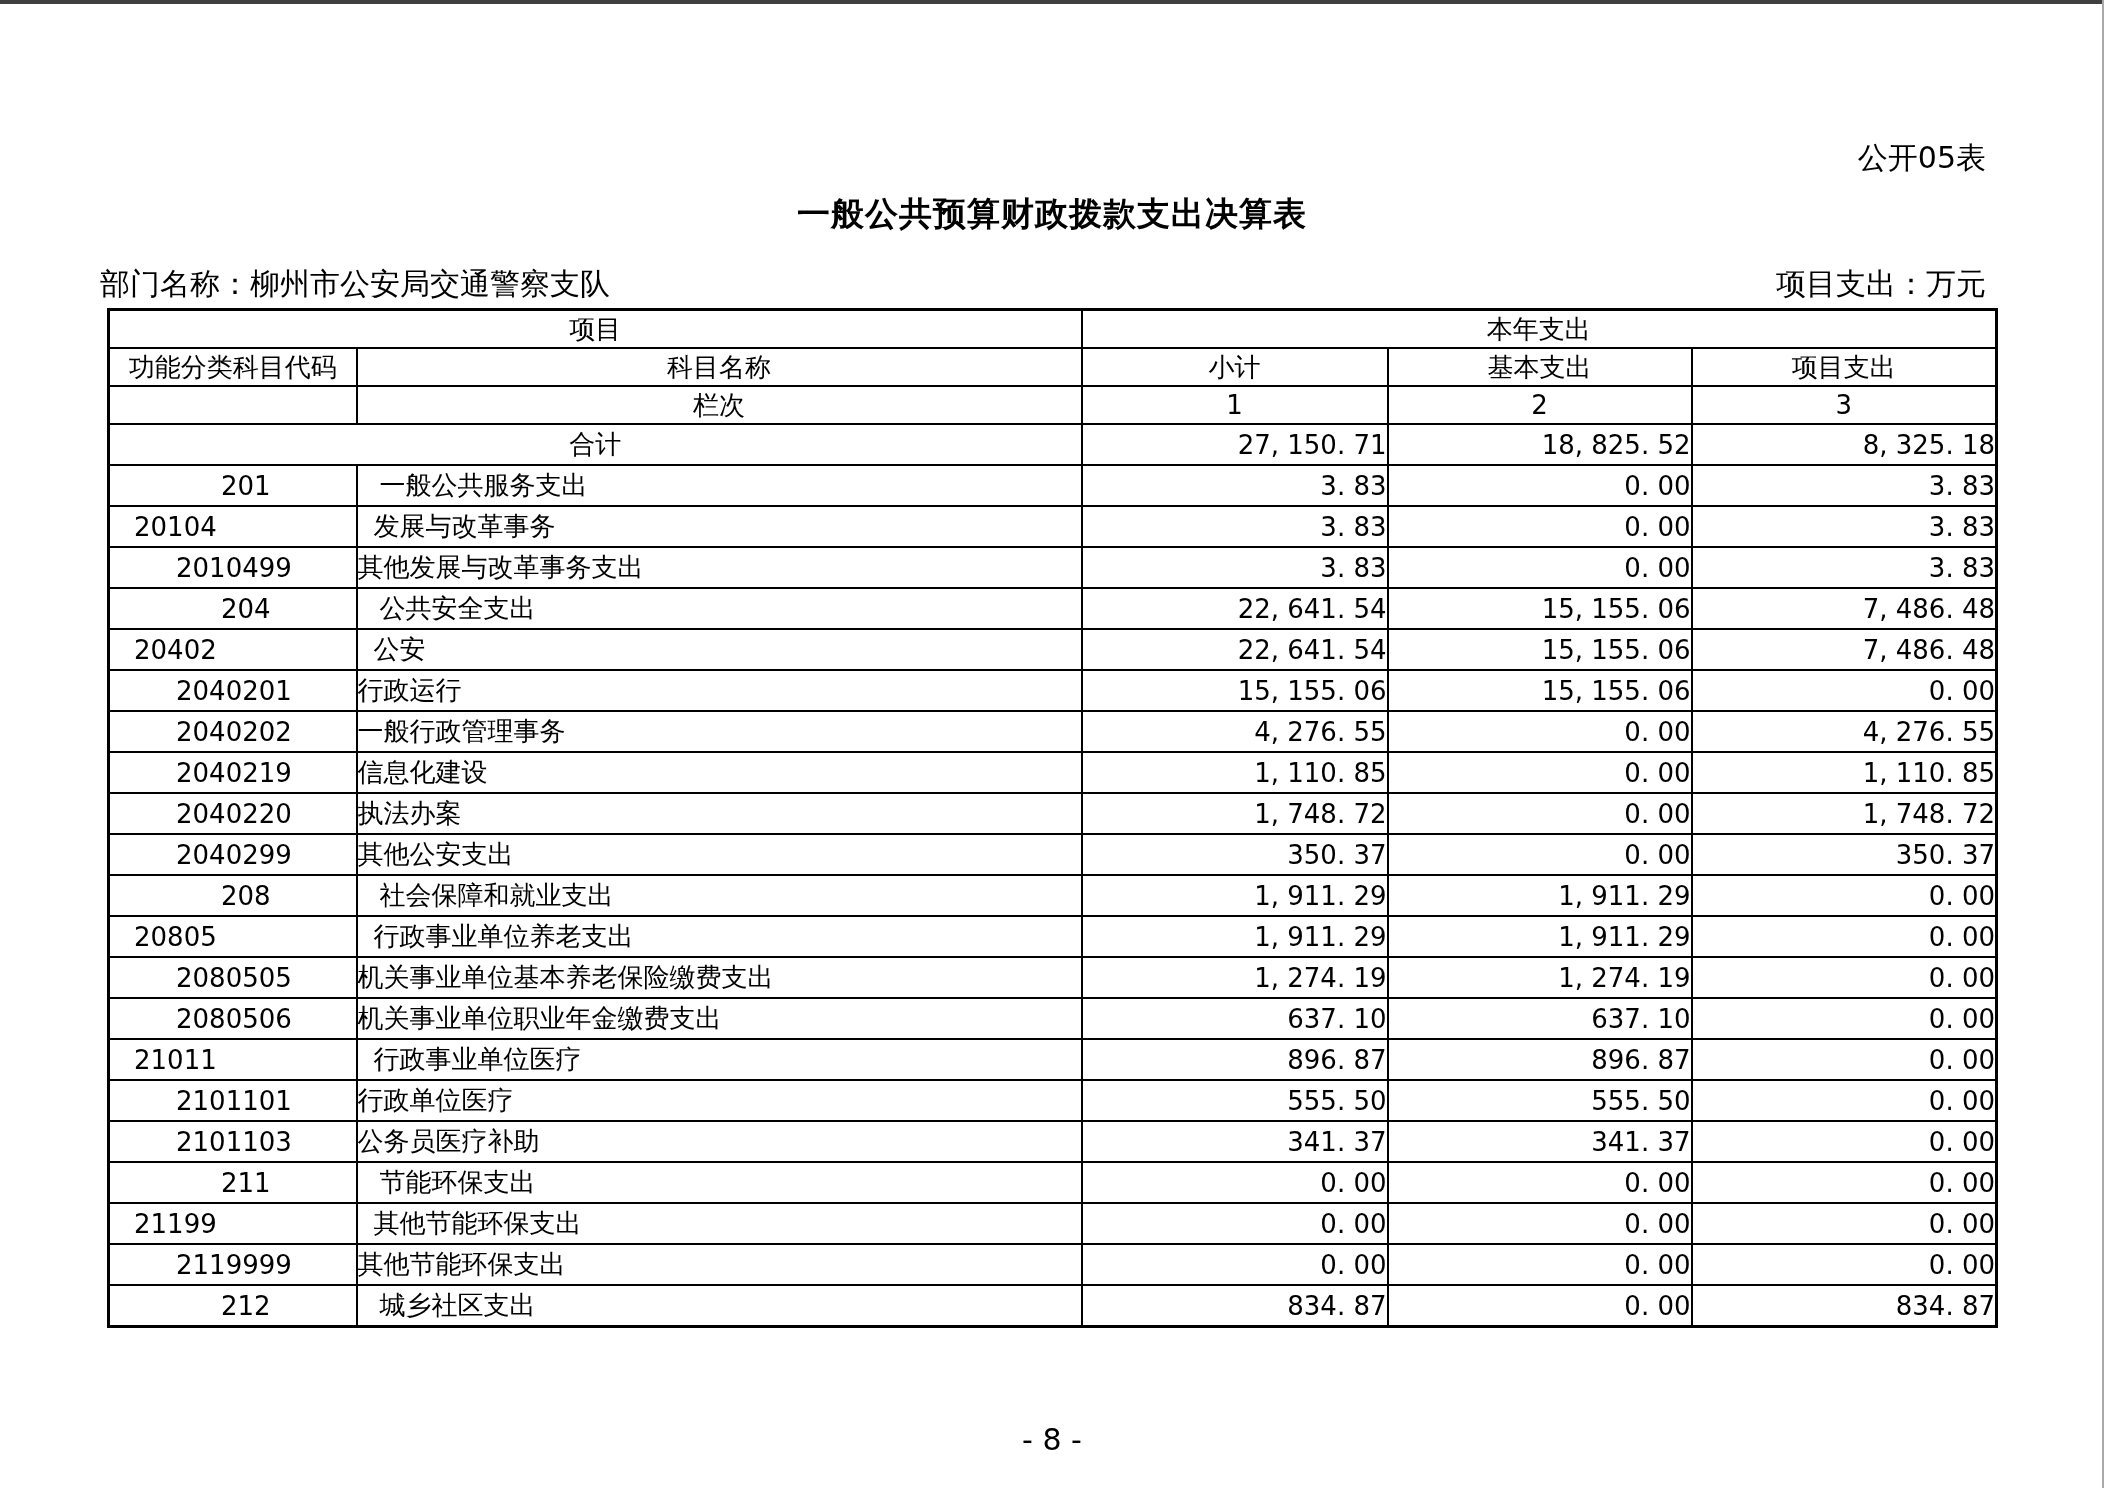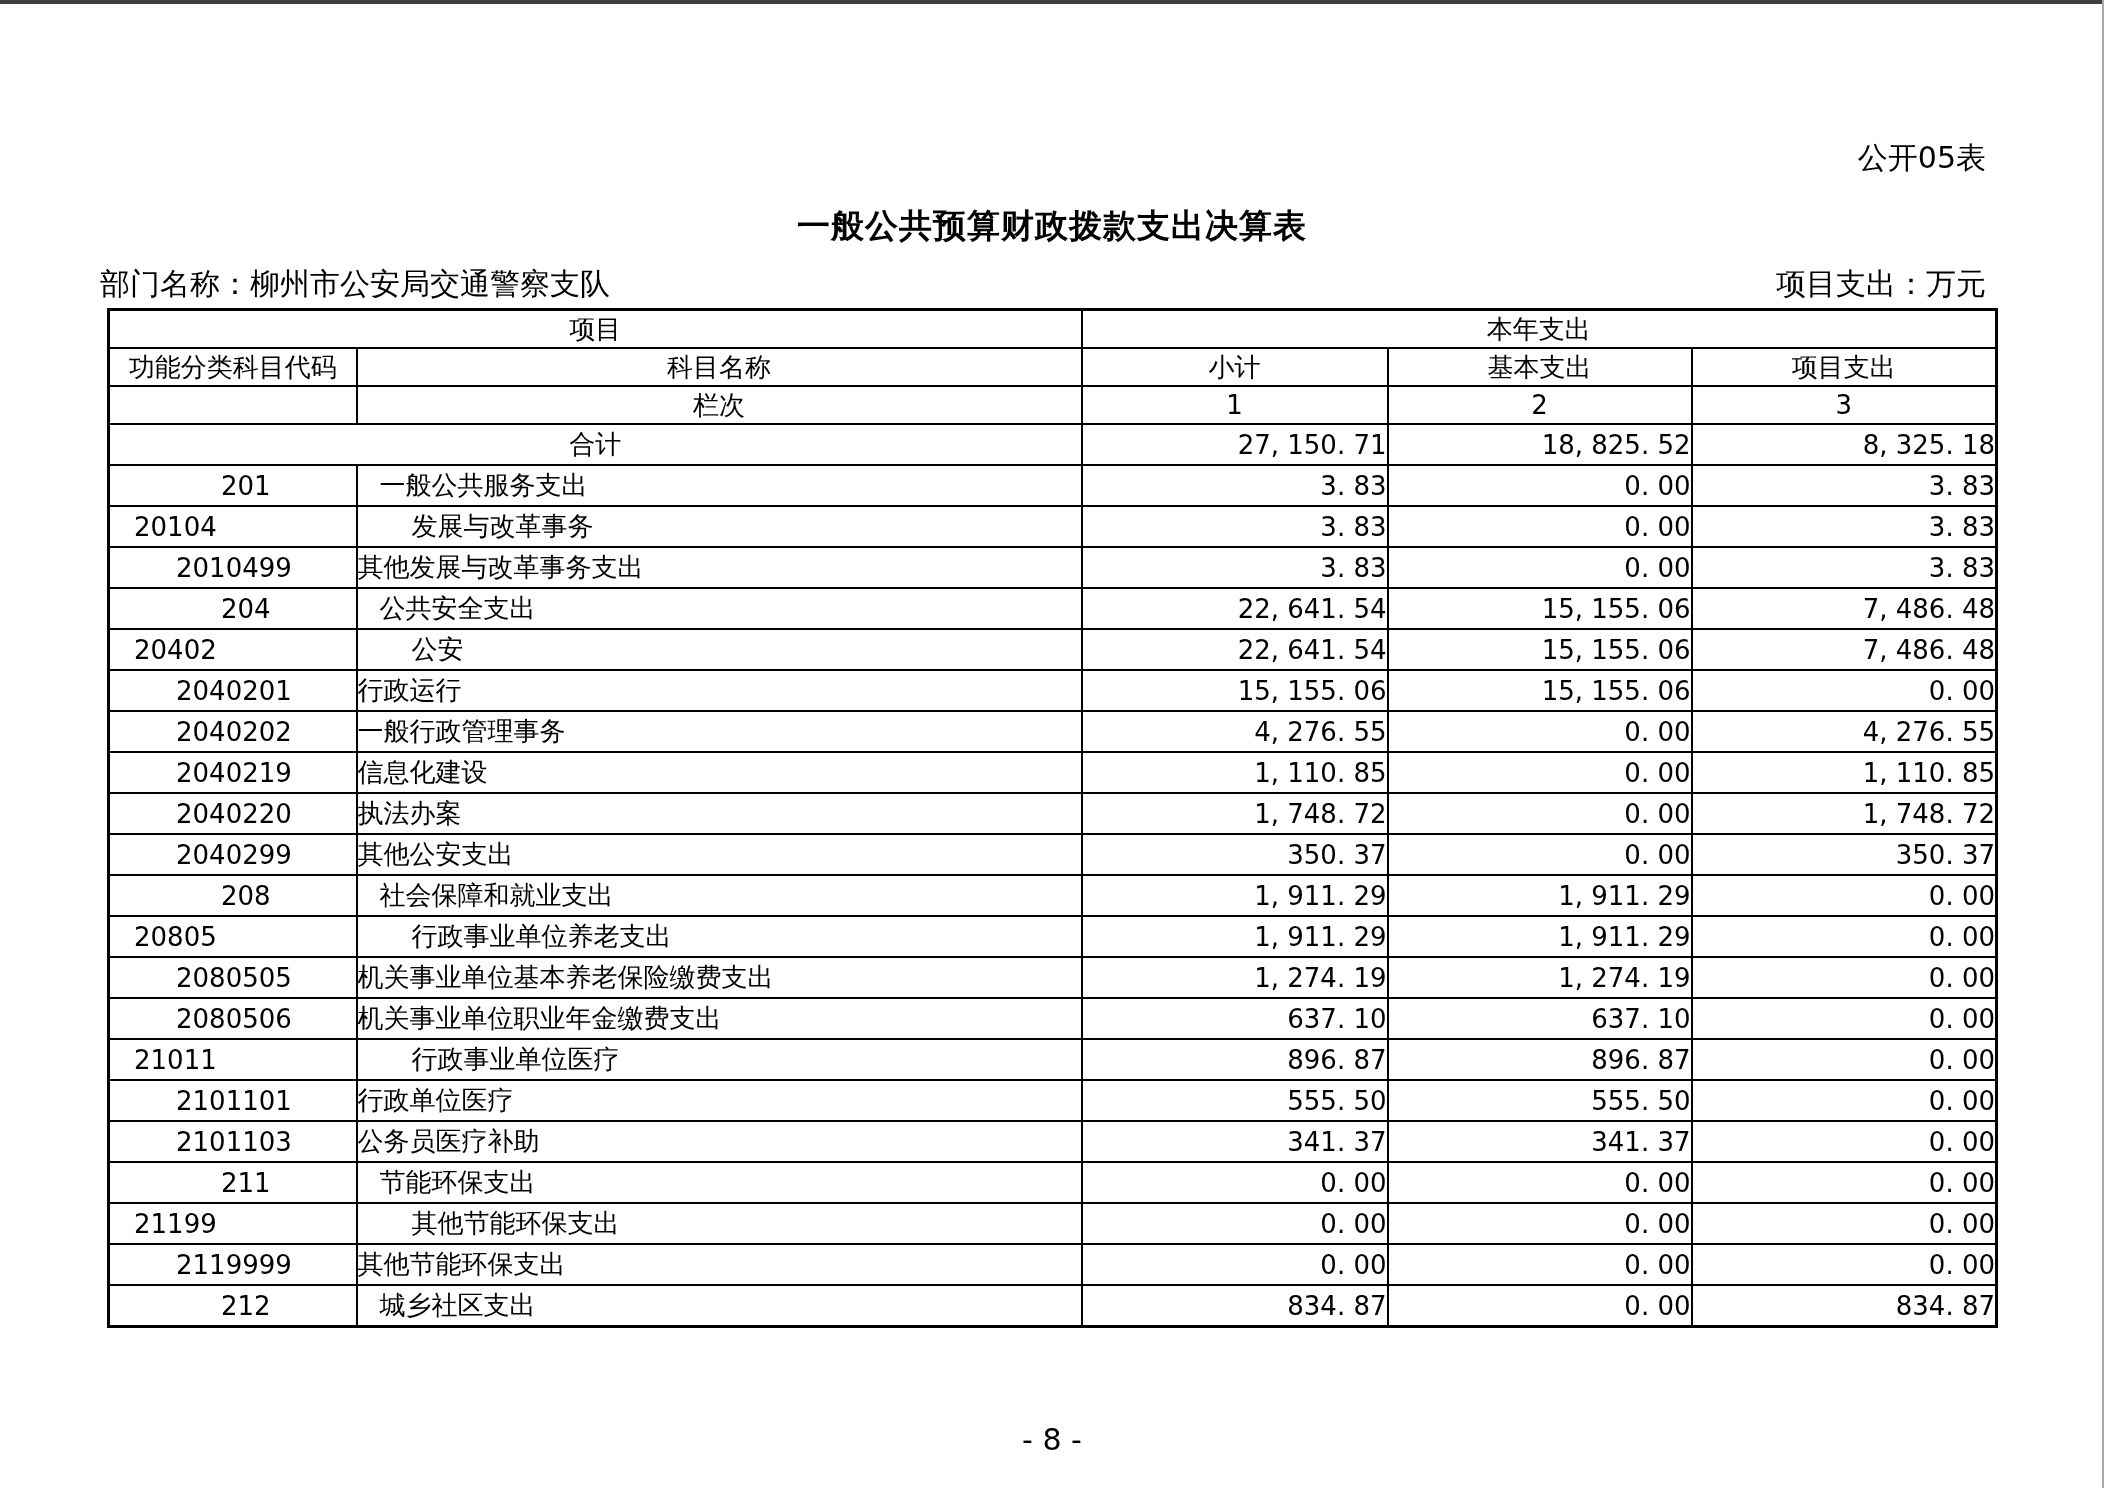--- a/index.html
+++ b/index.html
@@ -31,21 +31,21 @@
   }
   .form-code {
     position: absolute;
     top: 138px;
     right: 118px;
     font-size: 30px;
     white-space: nowrap;
   }
   .page-title {
     position: absolute;
-    top: 204px;
+    top: 192px;
     left: 0;
     width: 100%;
     text-align: center;
     font-size: 33px;
     font-weight: bold;
     letter-spacing: 1px;
   }
   .dept-label {
     position: absolute;
     top: 264px;
@@ -78,21 +78,21 @@
     vertical-align: middle;
   }
   thead td { height: 36px; }
   tbody td { height: 39px; }
   .center { text-align: center; margin-left: 28px; }
   .num { text-align: right; padding-right: 3px; }
   td.code.l1 { padding-left: 26px; text-align: center; }
   td.code.l2 { padding-left: 24px; }
   td.code.l3 { padding-left: 66px; }
   td.name.l1 { padding-left: 22px; }
-  td.name.l2 { padding-left: 54px; }
+  td.name.l2 { padding-left: 16px; }
   td.name.l3 { }
   .page-number {
     position: absolute;
     top: 1422px;
     left: 0;
     width: 100%;
     text-align: center;
     font-size: 30px;
   }
 </style>

